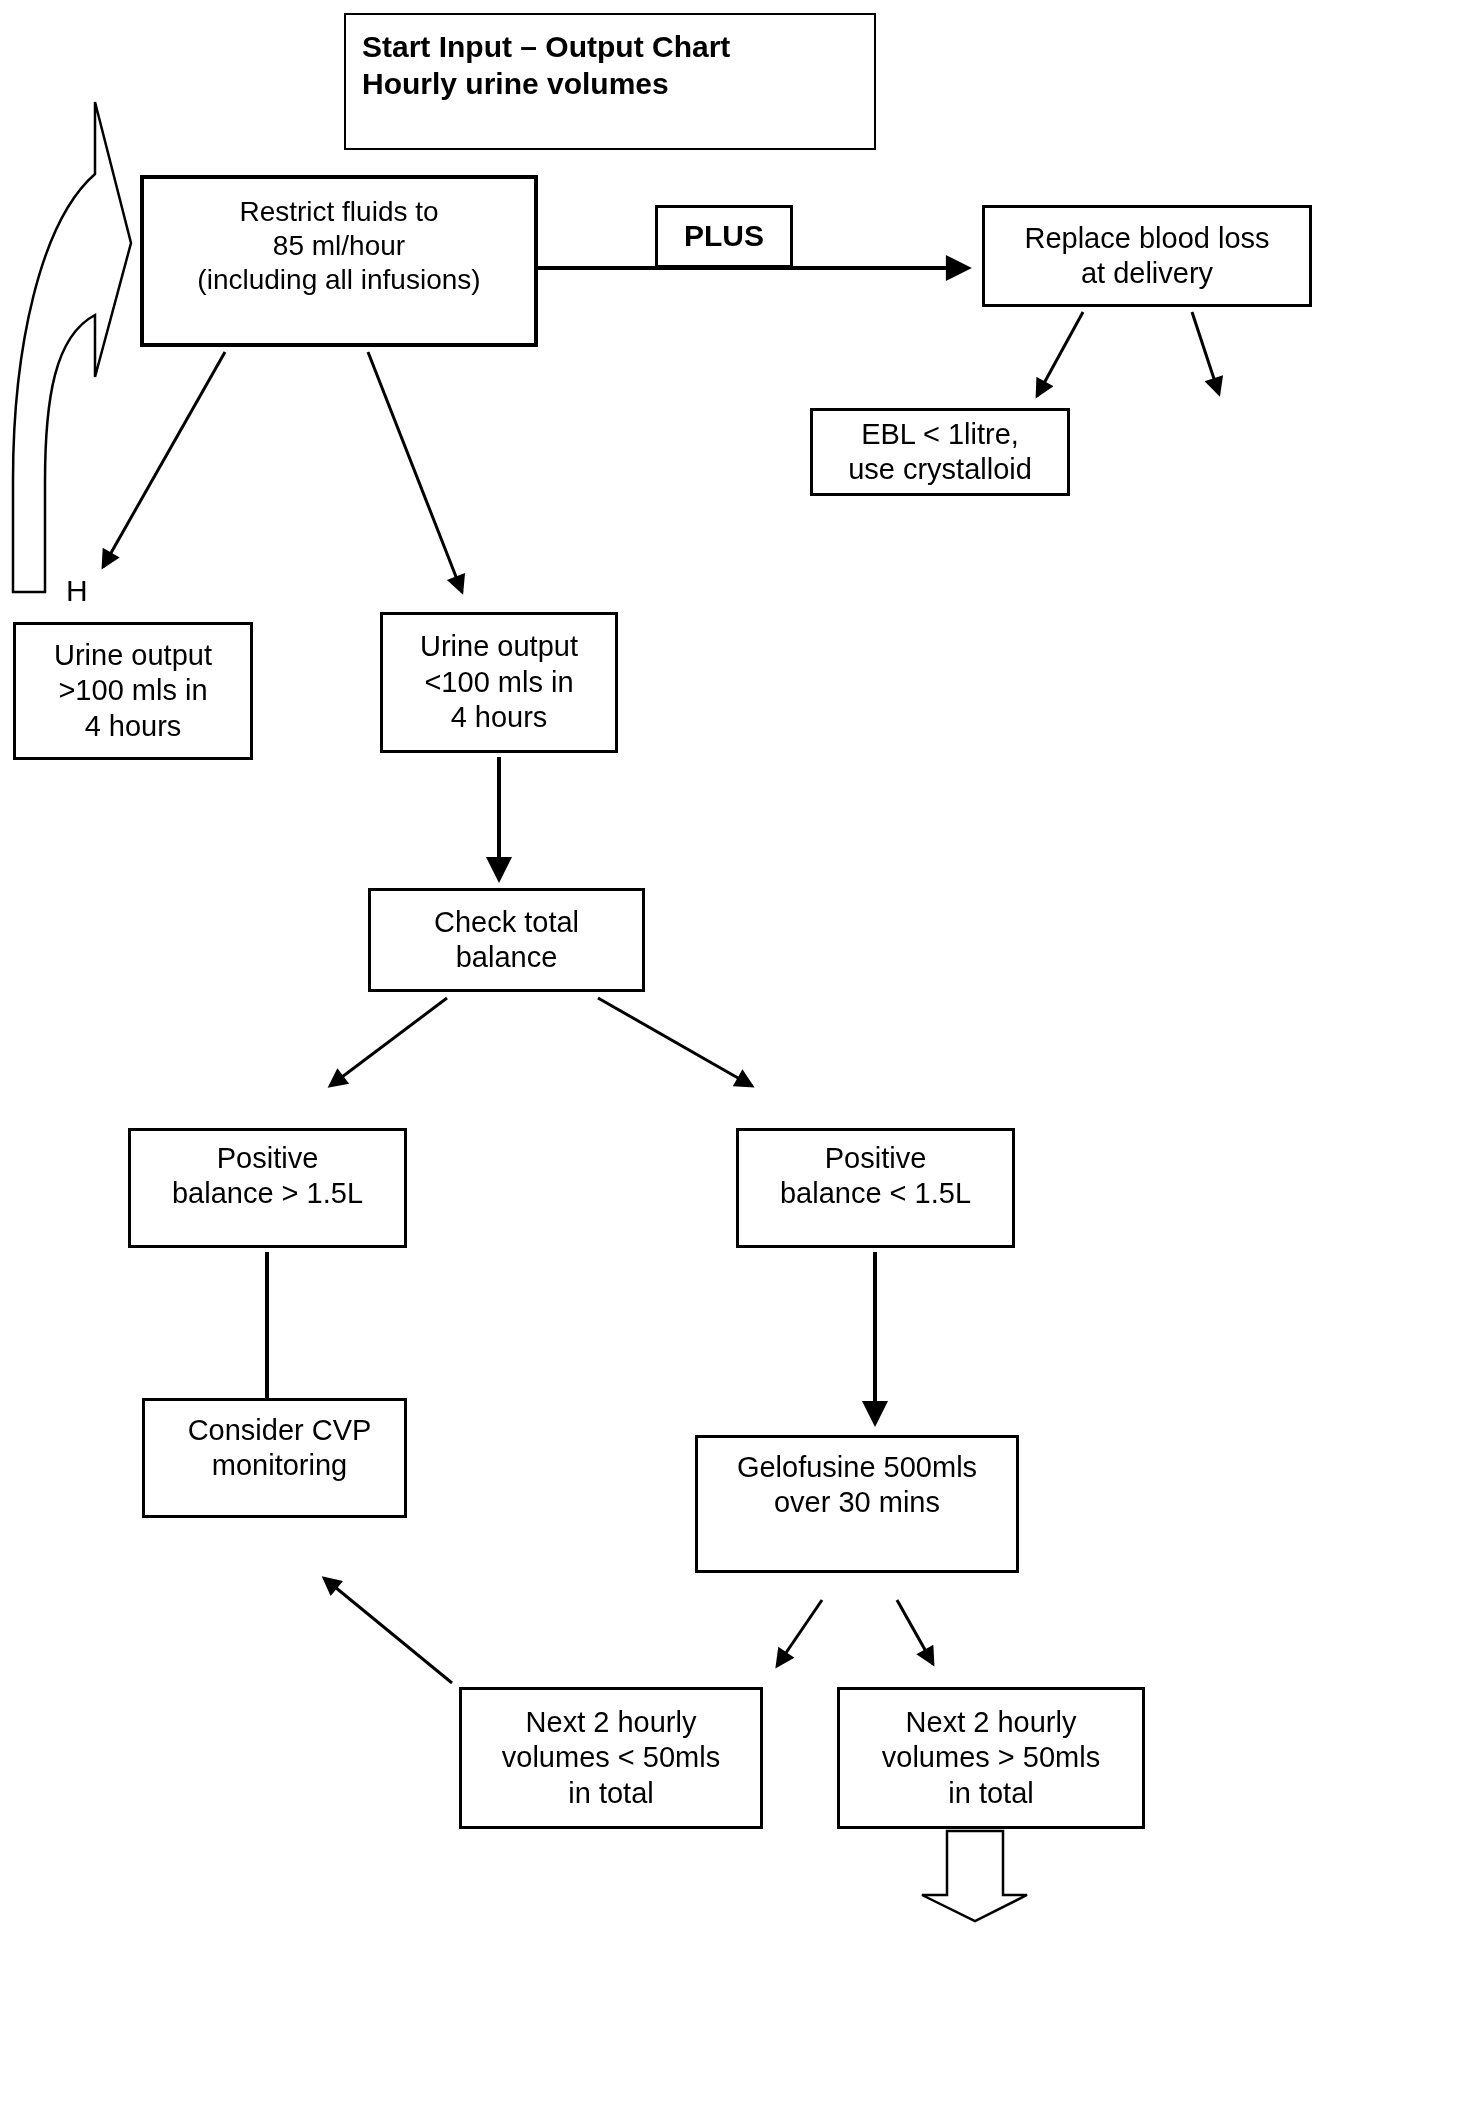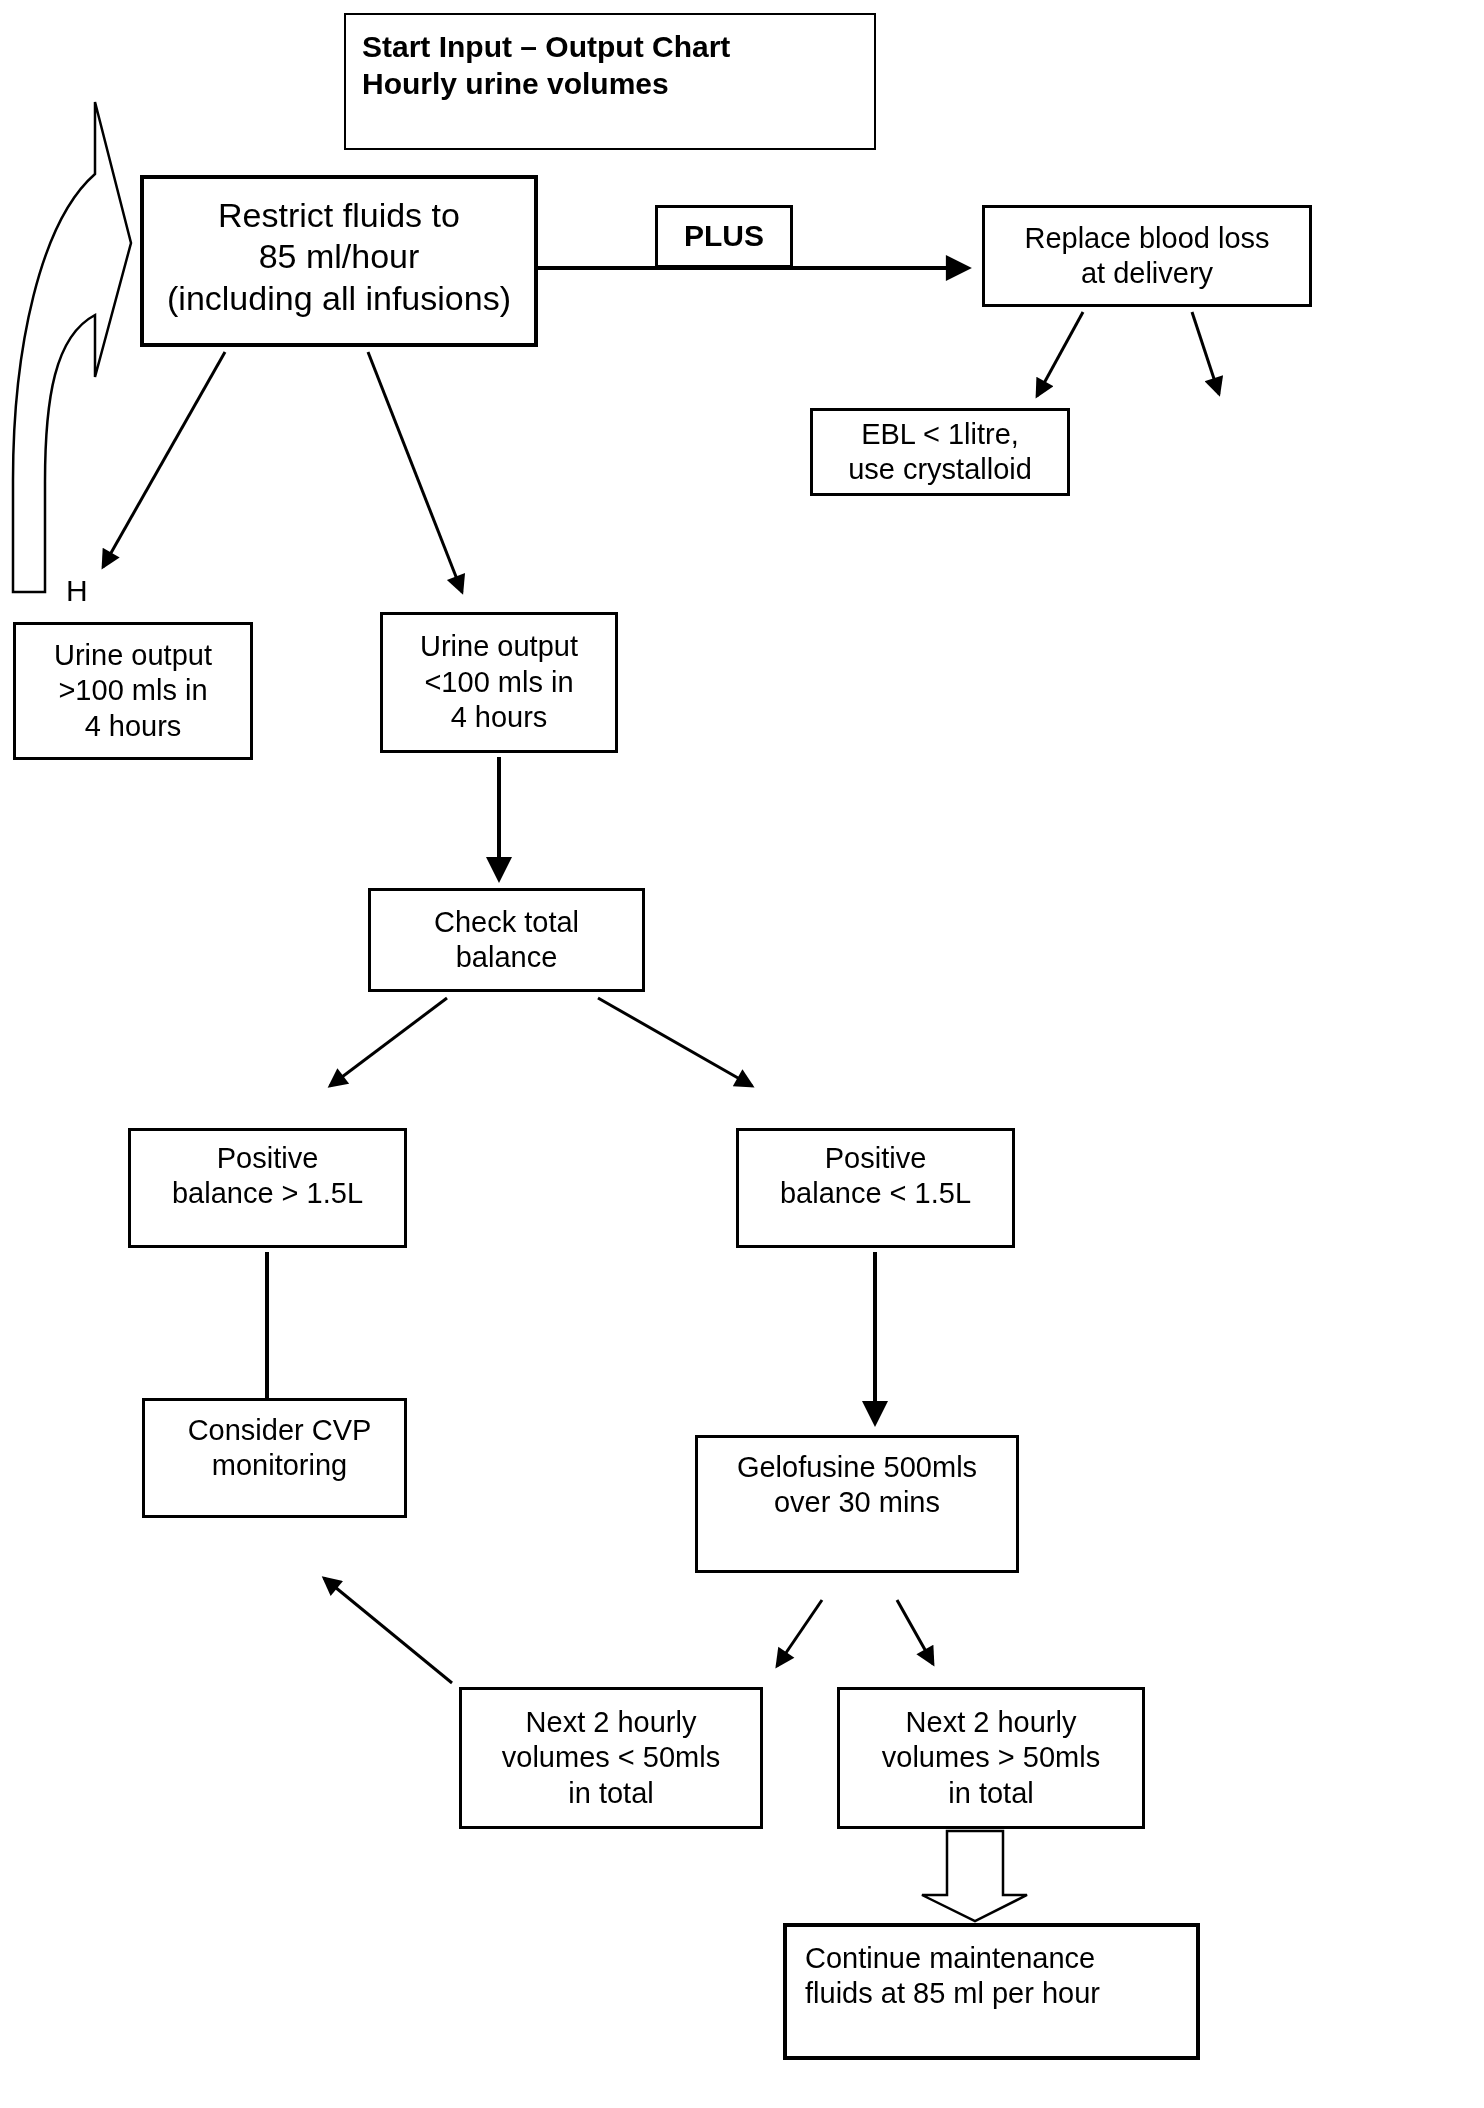--- a/index.html
+++ b/index.html
@@ -80,21 +80,21 @@
     <line x1="452" y1="1683" x2="324" y2="1578" stroke="#000000" stroke-width="3" marker-end="url(#ah)"></line>
 
     <polygon points="947,1831 1003,1831 1003,1895 1027,1895 975,1921 922,1895 947,1895" fill="#ffffff" stroke="#000000" stroke-width="2.5"></polygon>
   </svg>
 
   <div class="node bold top-align left-align" style="left:344px; top:13px; width:532px; height:137px; border-width:2px; padding:14px 10px 0 16px; font-size:30px;">
     <div class="txt">Start Input – Output Chart
 Hourly urine volumes</div>
   </div>
 
-  <div class="node top-align" style="left:140px; top:175px; width:398px; height:172px; border-width:4px; padding-top:16px; font-size:34px;">
+  <div class="node top-align" style="left:140px; top:175px; width:398px; height:172px; border-width:4px; padding-top:16px; font-size:28px;">
     <div class="txt">Restrict fluids to
 85 ml/hour
 (including all infusions)</div>
   </div>
 
   <div class="node bold" style="left:655px; top:205px; width:138px; height:63px; font-size:30px;">
     <div class="txt">PLUS</div>
   </div>
 
   <div class="node" style="left:982px; top:205px; width:330px; height:102px;">
@@ -150,20 +150,16 @@
 volumes &lt; 50mls
 in total</div>
   </div>
 
   <div class="node" style="left:837px; top:1687px; width:308px; height:142px;">
     <div class="txt">Next 2 hourly
 volumes &gt; 50mls
 in total</div>
   </div>
 
-  <div class="node top-align left-align" style="left:783px; top:1923px; width:417px; height:137px; border-width:4px; padding:14px 10px 0 18px;">
-    <div class="txt">Continue maintenance
-fluids at 85 ml per hour</div>
-  </div>
 
   <span class="h-label" style="left:66px; top:576px;">H</span>
 
 </div>
 
 </body></html>

